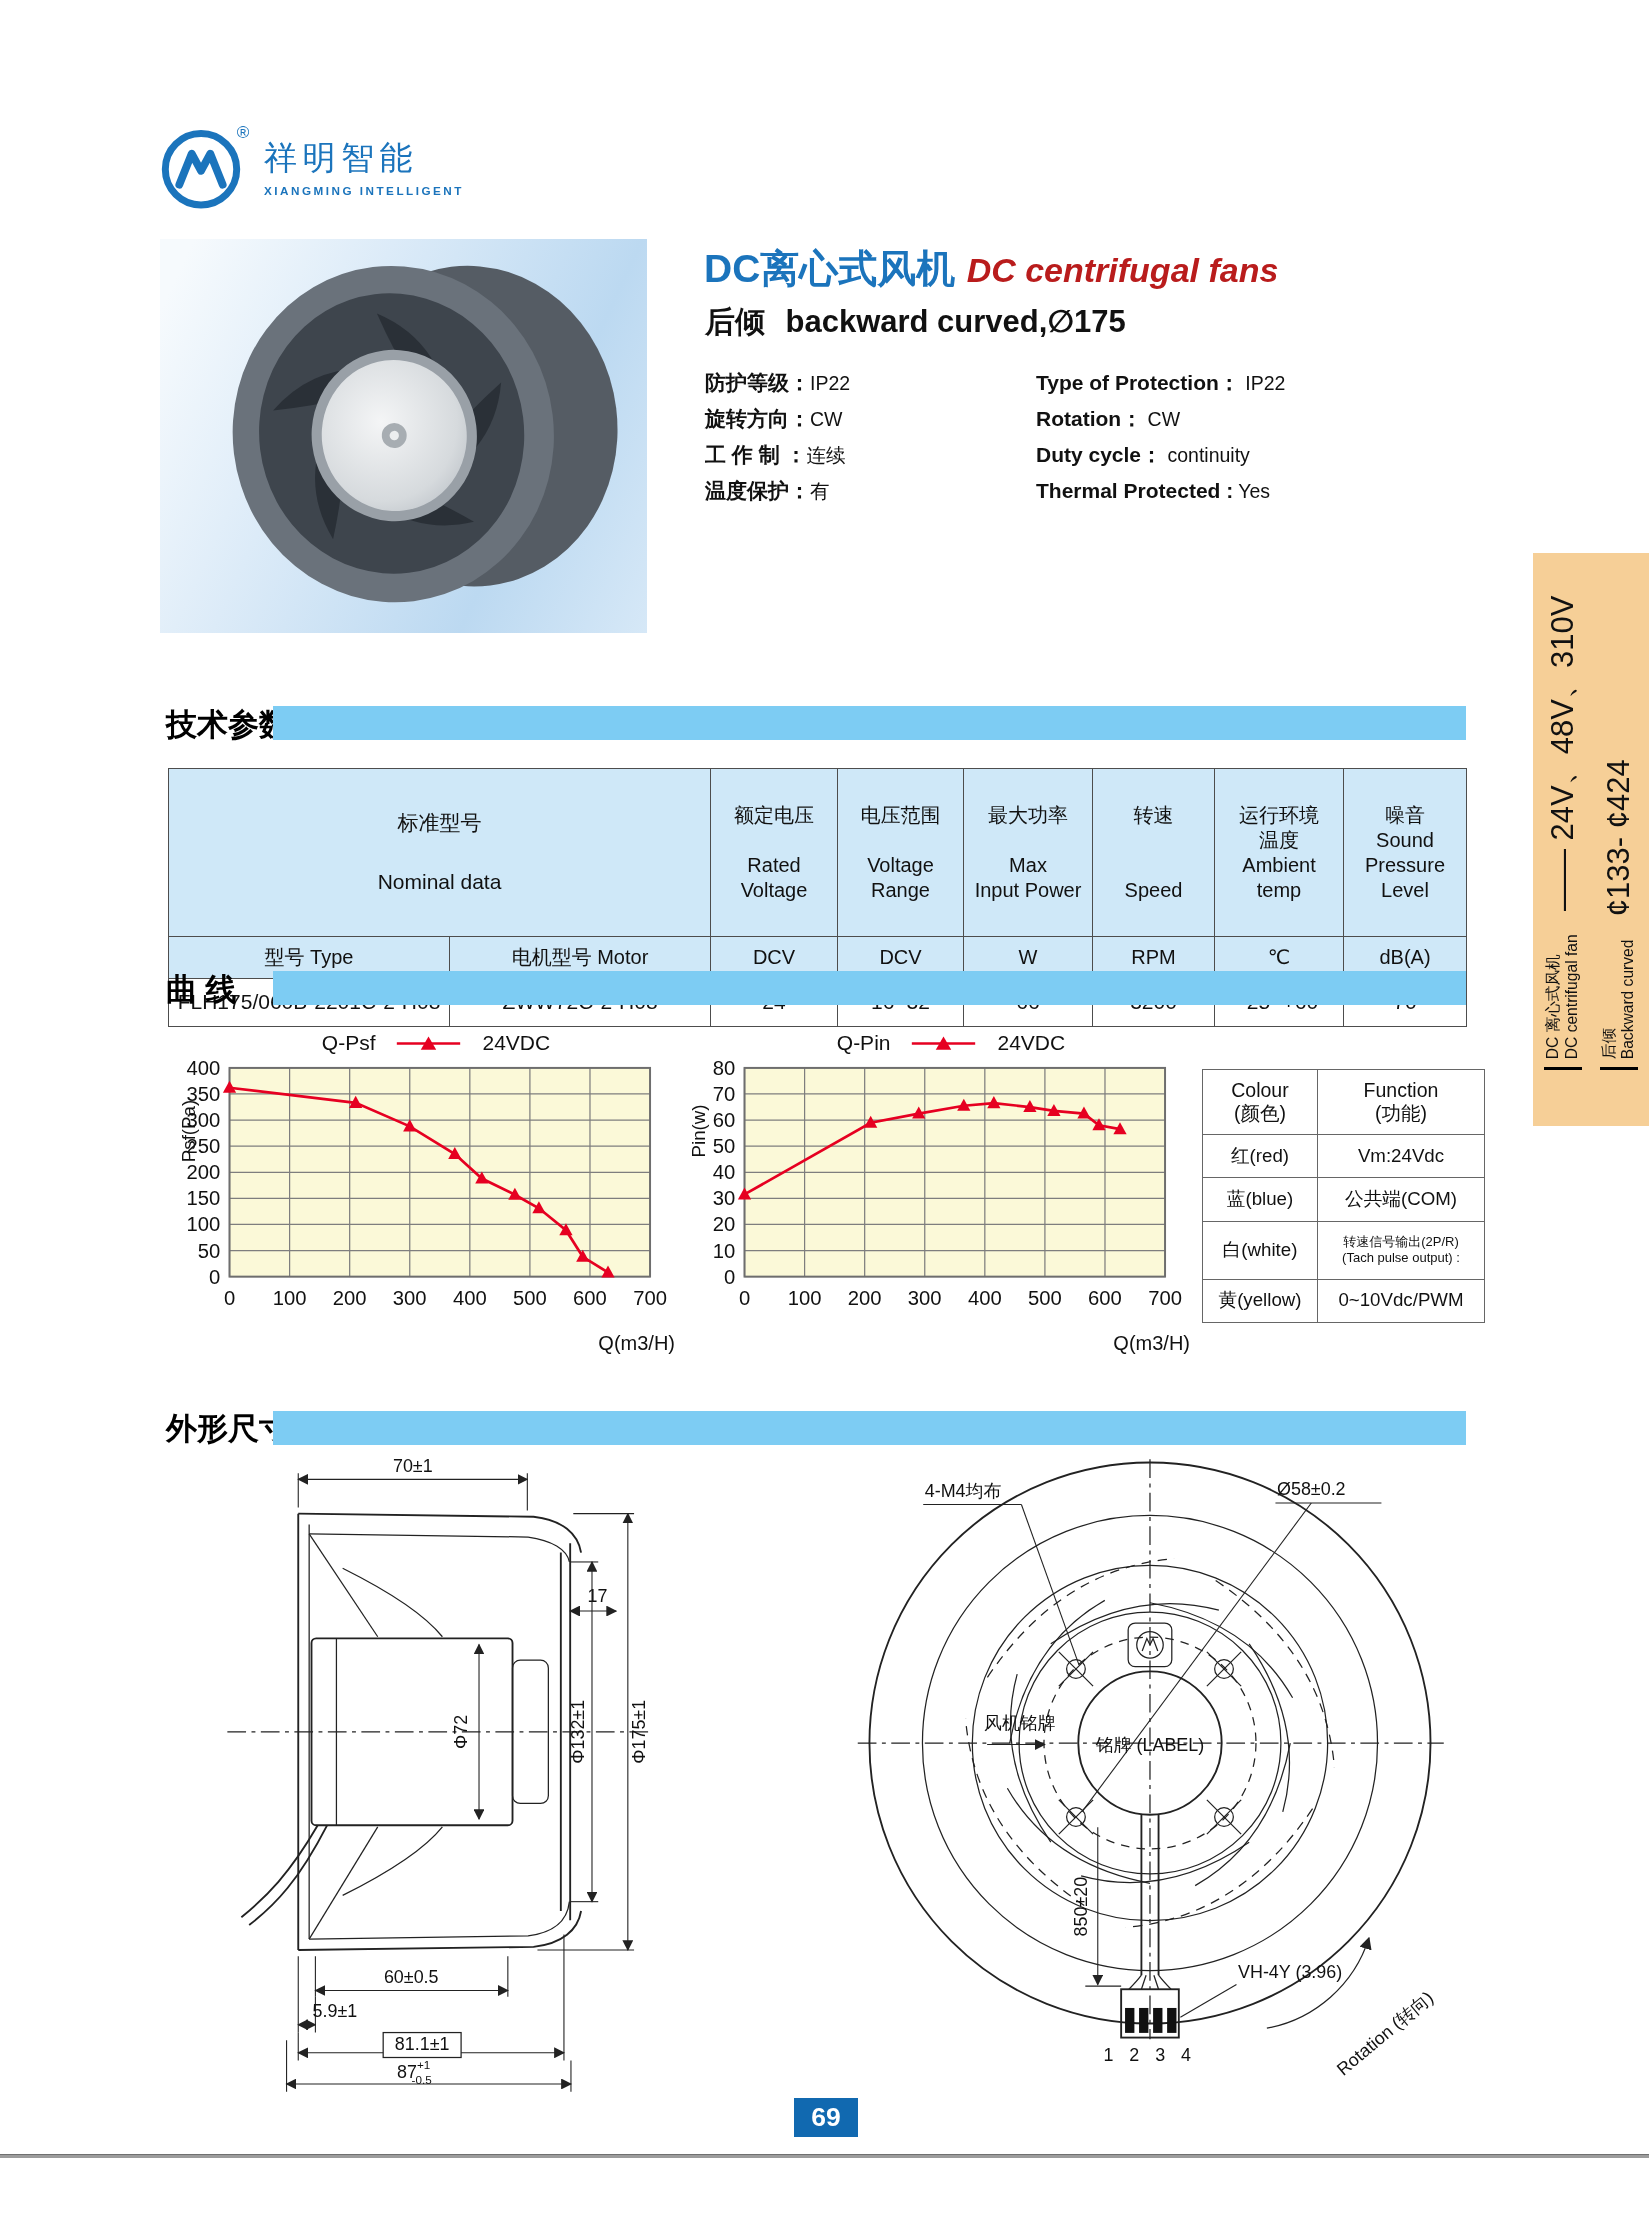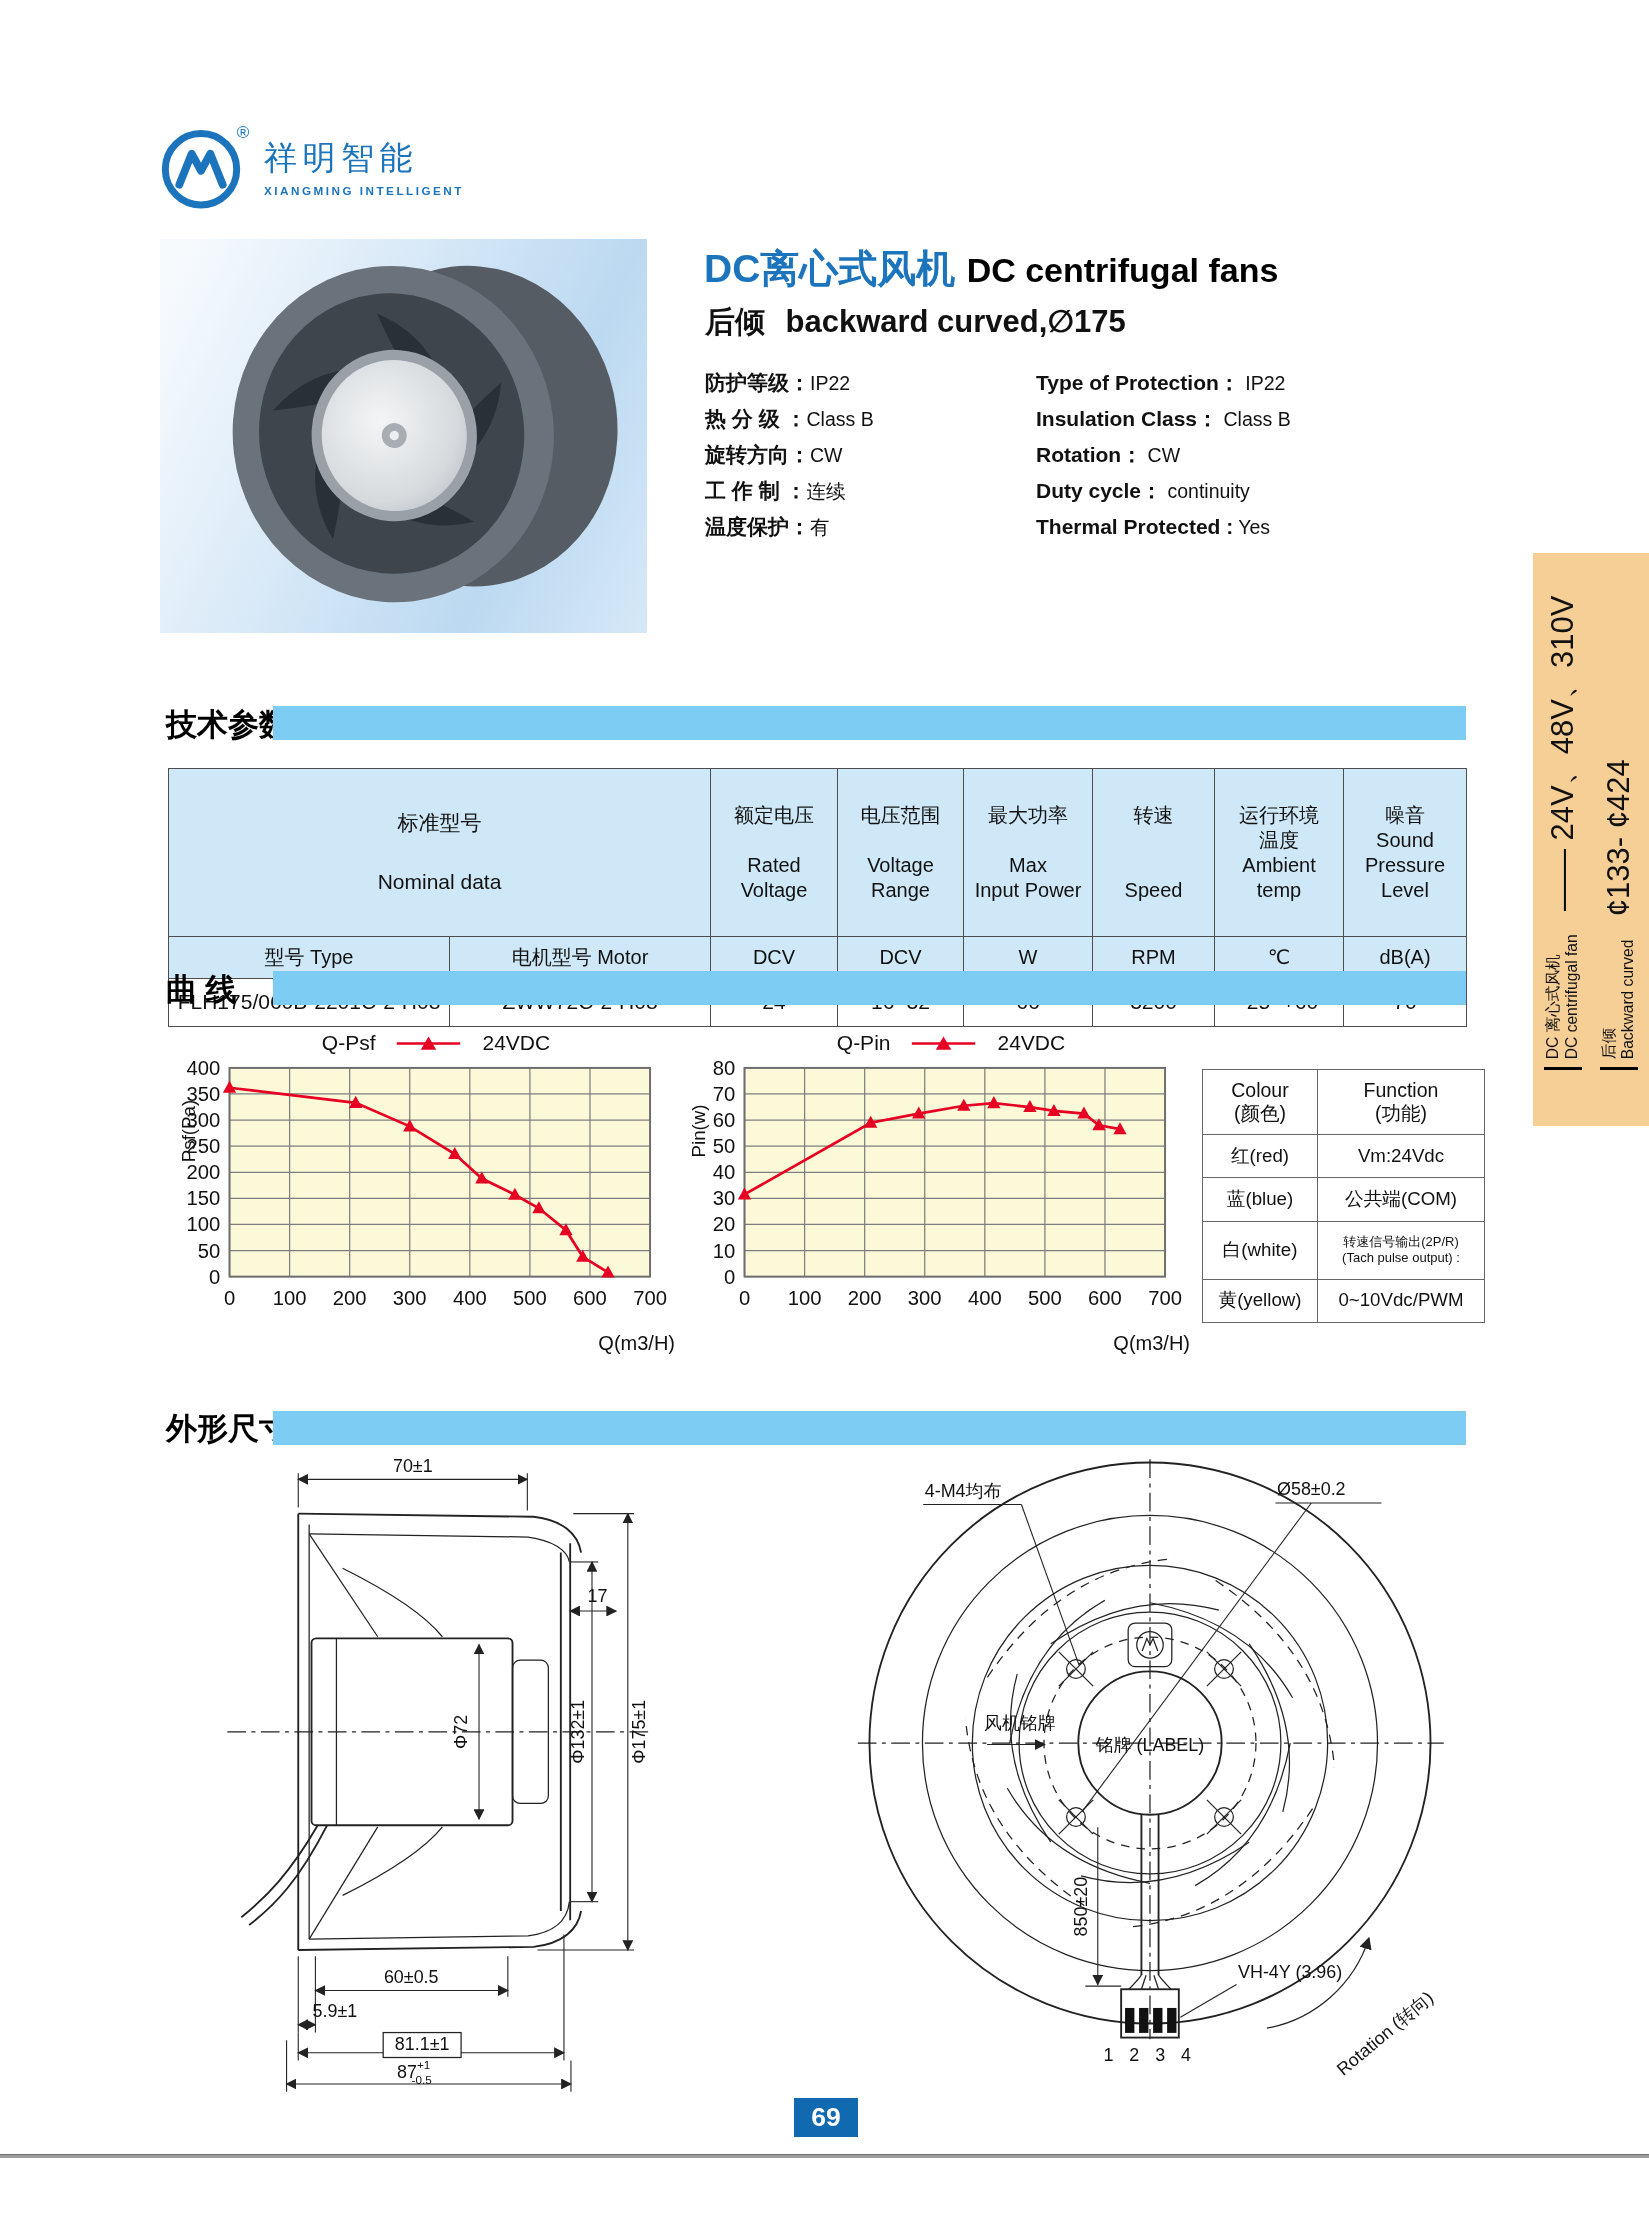--- a/index.html
+++ b/index.html
@@ -11,21 +11,21 @@
   .logo-text .cn{font-size:33px;font-weight:normal;color:#1b74bc;letter-spacing:5.5px;}
   .logo-text .en{font-size:11.7px;font-weight:bold;color:#1b74bc;letter-spacing:2.5px;margin-top:3.1px;}
 
   
   .photo{position:absolute;left:160px;top:239px;width:487px;height:394px;
          background:linear-gradient(115deg,#f6fafd 5%,#dcebf8 35%,#bcd9f1 72%,#d6e8f7 100%);}
 
   
   .title{position:absolute;left:704px;top:242px;white-space:nowrap;}
   .title .cn{font-size:39px;font-weight:bold;color:#1b74bc;}
-  .title .en{font-size:34px;font-weight:600;color:#000000;margin-left:7.8px;}
+  .title .en{font-size:34px;font-weight:600;color:#b91c1c;margin-left:7.8px;font-style:italic;}
   .subtitle{position:absolute;left:705px;top:302px;white-space:nowrap;}
   .subtitle .cn{font-size:30px;font-weight:bold;}
   .subtitle .en{font-size:31px;font-weight:bold;margin-left:17px;}
 
   
   .specs{position:absolute;left:705px;top:365px;width:779px;}
   .spec-row{display:flex;height:36px;align-items:center;}
   .spec-cn{width:331px;font-size:19.5px;}
   .spec-en{font-size:19.5px;}
   .spec-row b{font-size:21px;font-weight:bold;}
@@ -136,24 +136,20 @@
   </div>
   <div class="subtitle">
     <span class="cn">后倾</span>
     <span class="en">backward curved,∅175</span>
   </div>
 
   <div class="specs">
     <div class="spec-row">
       <span class="spec-cn"><b>防护等级：</b><span>IP22</span></span>
       <span class="spec-en"><b>Type of Protection：</b> <span>IP22</span></span>
-    </div>
-    <div class="spec-row">
-      <span class="spec-cn"><b>热 分 级 ：</b><span>Class B</span></span>
-      <span class="spec-en"><b>Insulation Class：</b> <span>Class B</span></span>
     </div>
     <div class="spec-row">
       <span class="spec-cn"><b>旋转方向：</b><span>CW</span></span>
       <span class="spec-en"><b>Rotation：</b> <span>CW</span></span>
     </div>
     <div class="spec-row">
       <span class="spec-cn"><b>工 作 制 ：</b><span>连续</span></span>
       <span class="spec-en"><b>Duty cycle：</b> <span>continuity</span></span>
     </div>
     <div class="spec-row">

